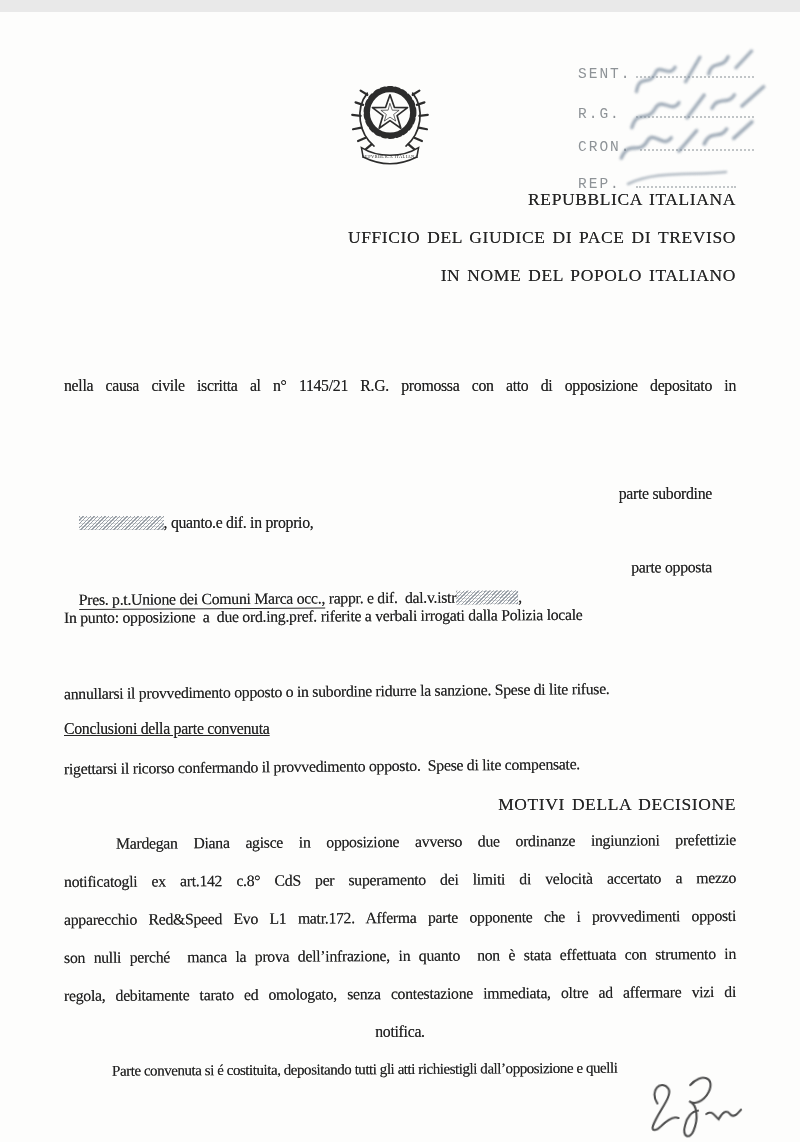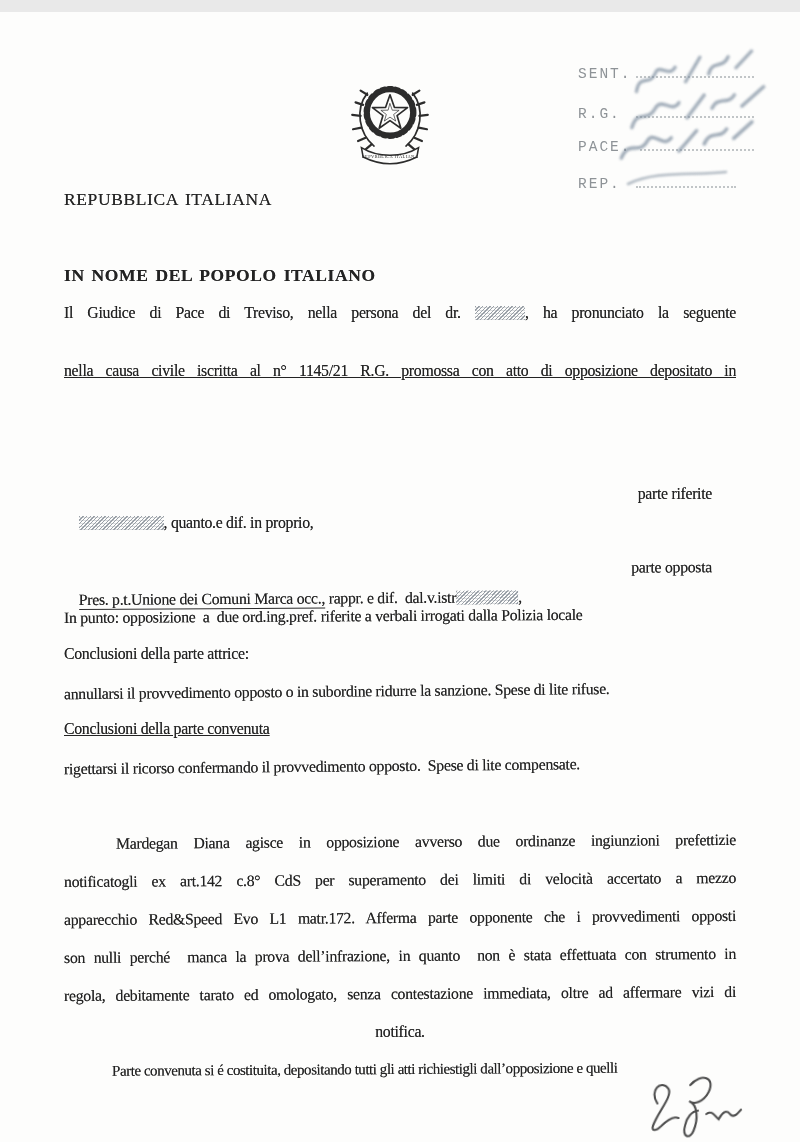--- a/index.html
+++ b/index.html
@@ -10,21 +10,21 @@
     color:#232323;
   }
   .abs{position:absolute;}
   
   .bl{
     position:absolute;left:64px;width:672px;height:24px;
     font-size:15.8px;letter-spacing:-0.3px;line-height:22px;
     white-space:pre-wrap;
     text-shadow:0 0 0.6px rgba(25,25,25,0.65);
   }
-  .center{text-align:left;}
+  .center{text-align:right;}
   .jlast{text-align:justify;text-align-last:justify;}
   .heading{font-size:17.5px;letter-spacing:0.6px;word-spacing:2px;}
   .tilt1{transform:rotate(-0.35deg);}
   .tilt2{transform:rotate(-0.55deg);}
   .indent{ text-indent:52px; }
   .indent2{ text-indent:48px; font-size:15px;letter-spacing:-0.45px;}
   .uline{border-bottom:1.3px solid #2a2a2a;padding-bottom:1px;}
   .rightlabel{position:absolute;right:24px;top:-7px;}
   
   .redact{
@@ -80,21 +80,21 @@
   <div class="abs" style="left:578px;top:52px;width:215px;height:140px;">
     <div class="stampRow" style="top:0;">
       <span class="stampLabel">SENT.</span>
       <div class="leader" style="left:58px;top:12px;width:118px;"></div>
     </div>
     <div class="stampRow" style="top:40px;">
       <span class="stampLabel">R.G.</span>
       <div class="leader" style="left:58px;top:12px;width:118px;"></div>
     </div>
     <div class="stampRow" style="top:73px;">
-      <span class="stampLabel">PACE.</span>
+      <span class="stampLabel">CRON.</span>
       <div class="leader" style="left:62px;top:12px;width:114px;"></div>
     </div>
     <div class="stampRow" style="top:110px;">
       <span class="stampLabel">REP.</span>
       <div class="leader" style="left:58px;top:12px;width:100px;"></div>
     </div>
 
     <svg class="scrib" style="left:48px;top:-14px;transform:rotate(-9deg);filter:blur(1.2px);opacity:.72;" width="140" height="42" viewBox="0 0 140 42">
       <g stroke="#7f8fa0" stroke-width="3.4" fill="none" stroke-linecap="round">
         <path d="M8,32 C14,14 22,30 30,16 C35,8 42,24 50,14"></path>
@@ -115,46 +115,46 @@
         <path d="M66,28 L86,10 M92,24 C100,10 108,22 116,12"></path>
         <path d="M122,22 L142,8"></path>
       </g>
     </svg>
     <svg class="scrib" style="left:44px;top:102px;filter:blur(1px);opacity:.65;" width="110" height="24" viewBox="0 0 110 24">
       <path d="M6,18 C34,4 72,10 104,6" stroke="#8a97a5" stroke-width="2.6" fill="none" stroke-linecap="round"></path>
     </svg>
   </div>
 
   <div class="bl center heading" style="top:176px;">REPUBBLICA ITALIANA</div>
-  <div class="bl center heading" style="top:252px;font-weight:bold;">IN NOME DEL POPOLO ITALIANO</div>
-
-  <div class="bl jlast" style="top:290px;"><span>Il Giudice di Pace di Treviso, nella persona del dr. </span><span class="redact" style="width:50px;"></span><span>, ha pronunciato la seguente</span></div>
+  <div class="bl center heading" style="top:214px;">UFFICIO DEL GIUDICE DI PACE DI TREVISO</div>
+  <div class="bl center heading" style="top:252px;">IN NOME DEL POPOLO ITALIANO</div>
 
 
-  <div class="bl jlast" style="top:348px;text-decoration:underline;">nella causa civile iscritta al n° 1145/21 R.G. promossa con atto di opposizione depositato in</div>
+
+  <div class="bl jlast" style="top:363px;">nella causa civile iscritta al n° 1145/21 R.G. promossa con atto di opposizione depositato in</div>
 
 
   <div class="bl" style="top:478px;">
     <span class="redact" style="width:85px;"></span><span>, quanto.e dif. in proprio,</span>
-    <span class="rightlabel">parte riferite</span>
+    <span class="rightlabel">parte subordine</span>
   </div>
 
 
   <div class="bl tilt1" style="top:553px;">
     <span class="uline">Pres. p.t.Unione dei Comuni Marca occ.,</span><span> rappr. e dif.  dal.v.istr</span><span class="redact" style="width:62px;"></span><span>,</span>
     <span class="rightlabel">parte opposta</span>
   </div>
 
   <div class="bl tilt1" style="top:593px;">In punto: opposizione  a  due ord.ing.pref. riferite a verbali irrogati dalla Polizia locale</div>
 
-  <div class="bl" style="top:631px;">Conclusioni della parte attrice:</div>
   <div class="bl tilt2" style="top:668px;">annullarsi il provvedimento opposto o in subordine ridurre la sanzione. Spese di lite rifuse.</div>
   <div class="bl" style="top:706px;text-decoration:underline;">Conclusioni della parte convenuta</div>
   <div class="bl tilt2" style="top:743px;">rigettarsi il ricorso confermando il provvedimento opposto.  Spese di lite compensate.</div>
 
+  <div class="bl center heading" style="top:781px;">MOTIVI DELLA DECISIONE</div>
 
   <div class="bl jlast indent tilt1" style="top:819px;">Mardegan Diana agisce in opposizione avverso due ordinanze ingiunzioni prefettizie</div>
   <div class="bl jlast tilt1" style="top:857px;">notificatogli ex art.142 c.8° CdS per superamento dei limiti di velocità accertato a mezzo</div>
   <div class="bl jlast tilt1" style="top:895px;">apparecchio Red&amp;Speed Evo L1 matr.172. Afferma parte opponente che i provvedimenti opposti</div>
   <div class="bl jlast tilt1" style="top:933px;">son nulli perché  manca la prova dell’infrazione, in quanto  non è stata effettuata con strumento in</div>
   <div class="bl jlast tilt1" style="top:971px;">regola, debitamente tarato ed omologato, senza contestazione immediata, oltre ad affermare vizi di</div>
   <div class="bl" style="top:1009px;text-align:center;">notifica.</div>
 
   <div class="bl indent2 tilt1" style="top:1046px;">Parte convenuta si é costituita, depositando tutti gli atti richiestigli dall’opposizione e quelli</div>
 

